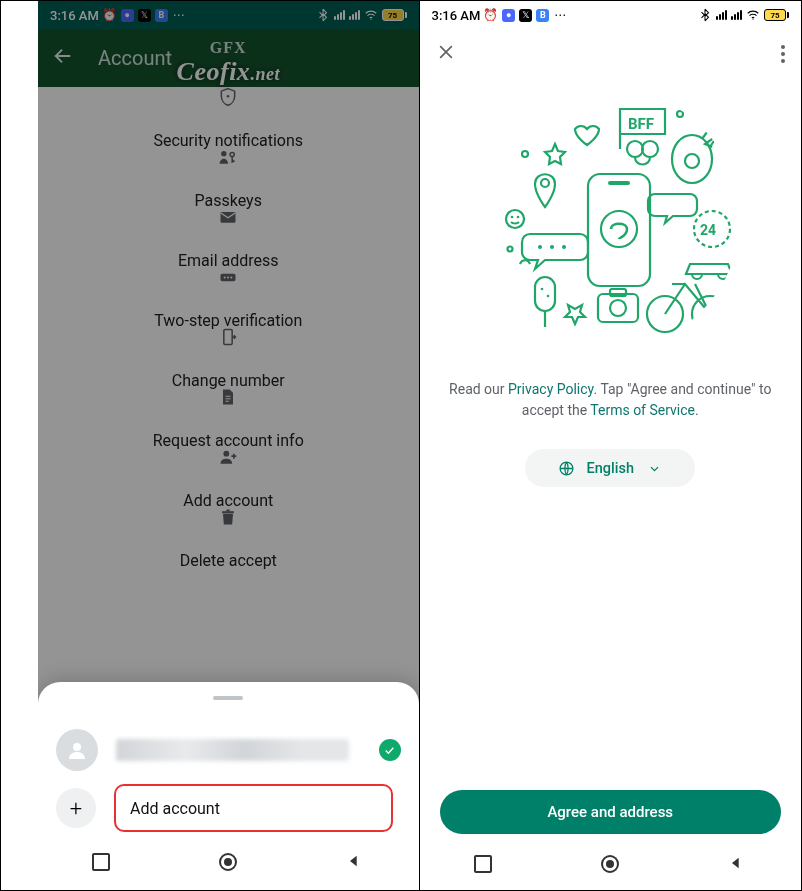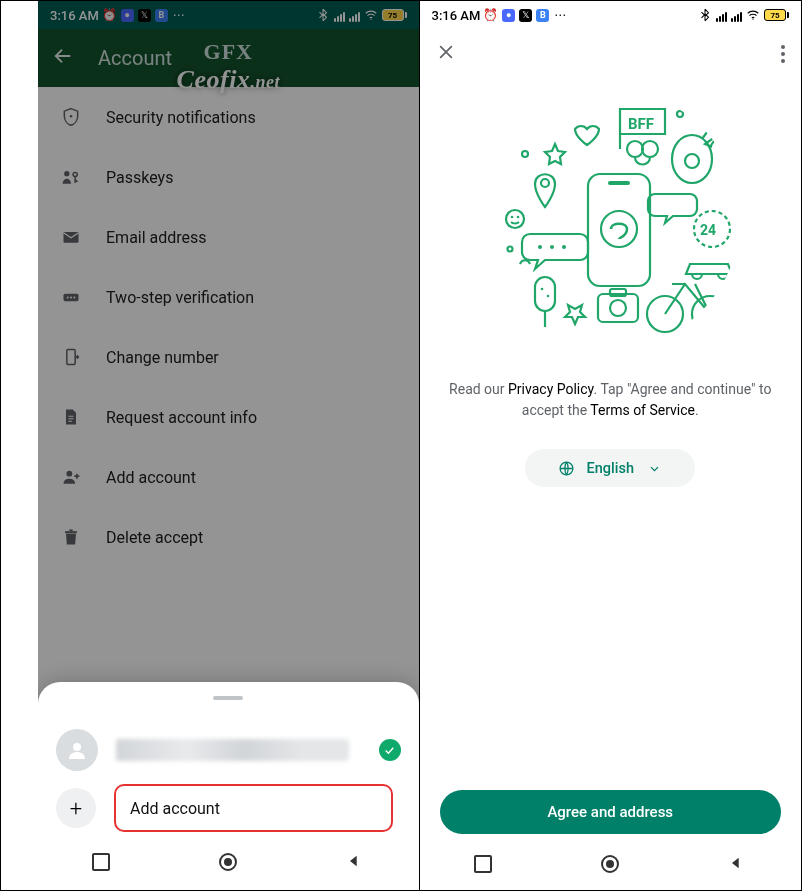--- a/index.html
+++ b/index.html
@@ -5,21 +5,21 @@
 * { box-sizing: border-box; margin: 0; padding: 0; }
 body { font-family: -apple-system, BlinkMacSystemFont, "Segoe UI", Roboto, Arial, sans-serif; background: #fff; }
 .container { display: flex; width: 802px; height: 891px; border: 1px solid #000; padding-left: 37px; }
 .phone { position: relative; width: 50%; height: 100%; background: #fff; overflow: hidden; }
 .phone.left { border-right: 1px solid #000; }
 
 
 .statusbar { height: 28px; display: flex; align-items: center; justify-content: space-between; padding: 0 12px; font-size: 13px; font-weight: 500; background: #fff; color: #000; }
 .phone.left .statusbar { background: #005e54; color: #fff; }
 .status-left { display: flex; align-items: center; gap: 4px; }
-.status-right { display: flex; gap: 4px; }
+.status-right { display: flex; align-items: center; gap: 4px; }
 .sicon { width: 14px; height: 14px; display: flex; align-items: center; justify-content: center; font-size: 12px; }
 .battery-box { display: flex; align-items: center; gap: 1px; }
 .battery { width: 22px; height: 12px; border: 1.2px solid currentColor; border-radius: 3px; display: flex; align-items: center; justify-content: center; font-size: 8px; font-weight: bold; position: relative; }
 .phone .battery { border-color: #000; background: #ffd94a; color: #000; }
 .phone.left .battery { border-color: #fff; background: #ffd94a; color: #000; }
 .battery-tip { width: 2px; height: 6px; background: currentColor; border-radius: 0 1px 1px 0; }
 .sig-bars { display: flex; align-items: flex-end; gap: 1px; }
 .sig-bars span { width: 2px; background: currentColor; border-radius: 1px; }
 .sig-bars span:nth-child(1){height:4px}.sig-bars span:nth-child(2){height:6px}.sig-bars span:nth-child(3){height:8px}.sig-bars span:nth-child(4){height:10px}
 
@@ -29,25 +29,25 @@
 
 
 .appbar { height: 58px; background: #14532d; display: flex; align-items: center; padding: 0 14px; gap: 24px; color: #fff; }
 .appbar .title { font-size: 20px; font-weight: 400; color: #d1e3e0; }
 .back-arrow svg { width: 22px; height: 22px; stroke: #e6f1ef; stroke-width: 2; fill: none; }
 
 
 .watermark { position: absolute; top: 38px; left: 50%; transform: translateX(-50%); z-index: 3; color: #fff; text-align: center; font-family: Georgia, serif; }
 .watermark .wmain { font-style: italic; font-weight: bold; font-size: 26px; text-shadow: 0 0 6px rgba(0,0,0,.6); letter-spacing: .5px; }
 .watermark .wmain .small { font-size: 18px; text-align: right; }
-.watermark .gfx { font-size: 22px; font-weight: bold; letter-spacing: 1px; color: #cfe2de; }
+.watermark .gfx { font-size: 16px; font-weight: bold; letter-spacing: 1px; color: #cfe2de; }
 
 
 .settings-list { background: #fff; }
-.list-row { display: flex; align-items: center; height: 60px; padding: 0 22px; gap: 24px; font-size: 16px; color: #222; }
+.list-row { display: flex; align-items: center; height: 60px; padding: 0 22px; gap: 24px; font-size: 16px; color: #222; flex-direction: column; }
 .list-icon { width: 22px; height: 22px; display: flex; align-items: center; justify-content: center; }
 .list-icon svg { width: 20px; height: 20px; fill: #5f6368; }
 
 
 .sheet { position: absolute; left: 0; right: 0; bottom: 0; background: #fff; border-radius: 22px 22px 0 0; z-index: 10; padding: 10px 0 8px; box-shadow: 0 -2px 20px rgba(0,0,0,.2); }
 .sheet-handle { width: 30px; height: 4px; background: #bfc4c9; border-radius: 2px; margin: 4px auto 20px; }
 .sheet-row { display: flex; align-items: center; height: 60px; padding: 0 18px; gap: 18px; }
 .avatar-circle { width: 42px; height: 42px; border-radius: 50%; background: #d9dde0; display: flex; align-items: center; justify-content: center; }
 .avatar-circle svg { width: 24px; height: 24px; fill: #fff; }
 .blurred-name { flex: 1; height: 22px; background: linear-gradient(90deg, #d2d5d8 0%, #e8eaec 30%, #d2d5d8 55%, #e4e6e8 80%); filter: blur(2px); border-radius: 3px; margin-right: 12px; }
@@ -68,21 +68,21 @@
 
 .right-top { height: 50px; display: flex; align-items: center; justify-content: space-between; padding: 0 16px; }
 .close-x svg { width: 20px; height: 20px; stroke: #5f6368; stroke-width: 2; fill: none; }
 .dots-vert { display: flex; flex-direction: column; gap: 3px; }
 .dots-vert span { width: 4px; height: 4px; border-radius: 50%; background: #5f6368; }
 .hero { display: flex; align-items: center; justify-content: center; padding: 10px 0 30px; }
 .hero-circle { width: 260px; height: 260px; border-radius: 50%; position: relative; overflow: hidden; }
 .hero-circle svg { position: absolute; inset: 0; }
 .hero-title { font-size: 24px; font-weight: 500; color: #1f1f1f; text-align: center; margin: 6px 0 14px; }
 .hero-sub { font-size: 14px; color: #5f6368; text-align: center; line-height: 1.5; padding: 0 28px; }
-.hero-sub .link { color: #000000; }
+.hero-sub .link { color: #0f766e; }
 .lang-pill { margin: 28px auto; width: 170px; height: 38px; background: #f3f5f4; border-radius: 20px; display: flex; align-items: center; justify-content: center; gap: 12px; color: #008069; font-size: 14.5px; font-weight: 500; }
 .lang-pill svg { width: 17px; height: 17px; stroke: #008069; stroke-width: 1.8; fill: none; }
 .agree-btn { position: absolute; bottom: 56px; left: 20px; right: 20px; height: 44px; background: #008069; border-radius: 22px; display: flex; align-items: center; justify-content: center; color: #fff; font-size: 15px; font-weight: 500; }
 .phone.right .navbar { position: absolute; bottom: 6px; left: 0; right: 0; }
 .phone.left .sheet .navbar { margin-top: 6px; }
 </style>
 </head>
 <body>
 
 <div class="container">

